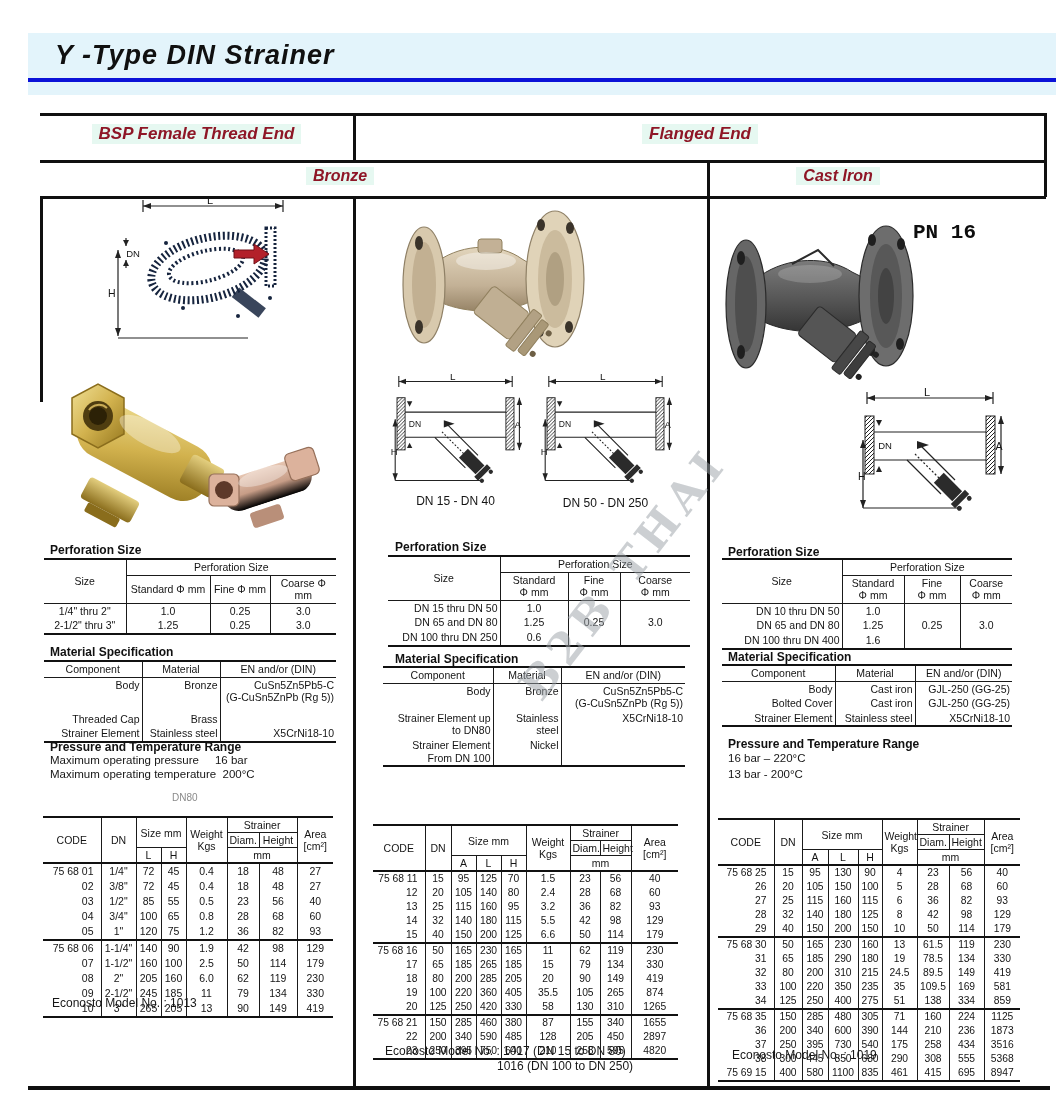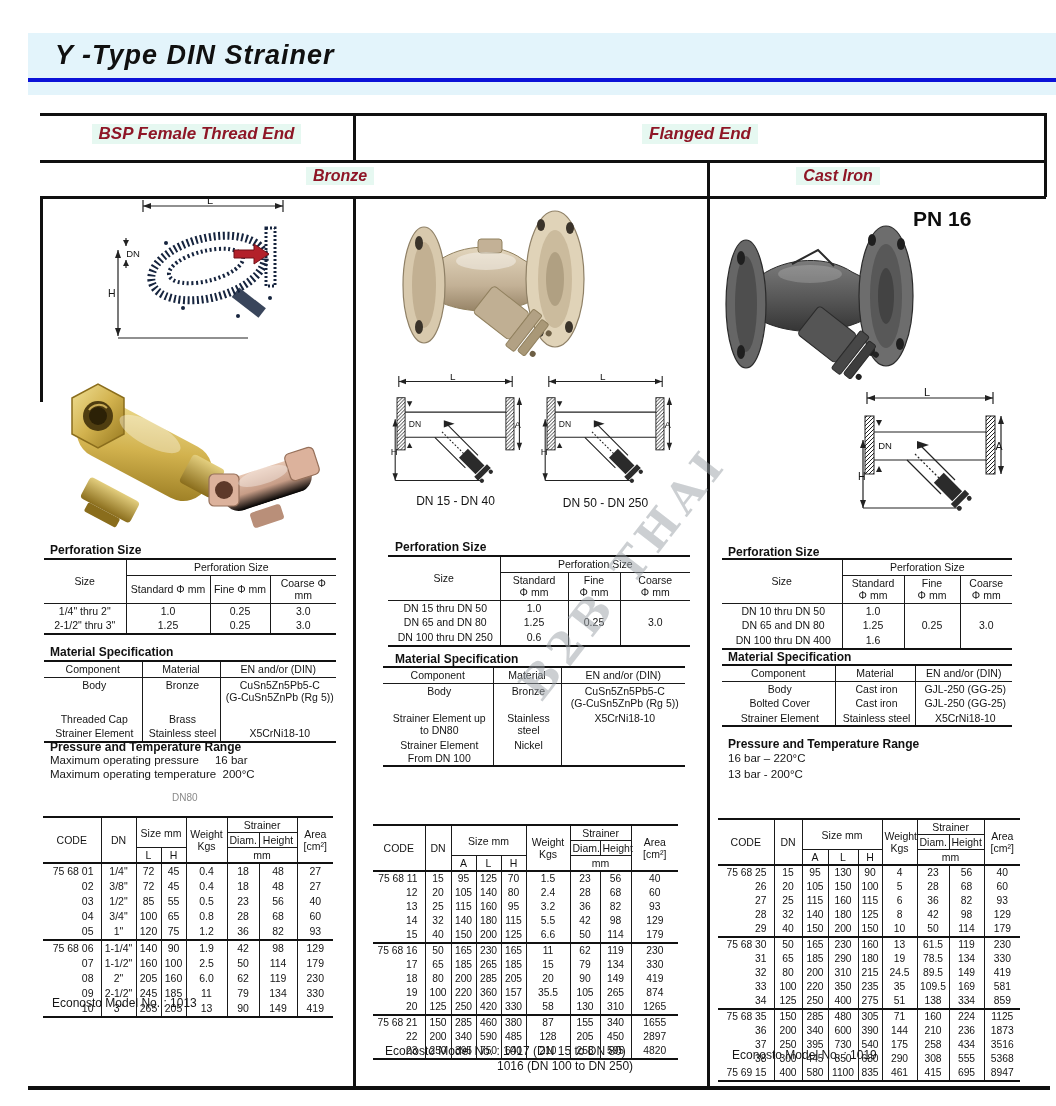--- a/index.html
+++ b/index.html
@@ -20,21 +20,21 @@
   .gray-stray{color:#8a8a8a;font-size:10px;}
   .model-line{font-size:12px;}
   
   table.t{border-collapse:collapse;font-size:10.5px;color:#141414;table-layout:fixed;}
   table.t td,table.t th{border:1.4px solid #1a1a1a;padding:1px 2px;text-align:center;vertical-align:middle;white-space:pre-line;font-weight:normal;line-height:1.2;}
   table.t tr>*:first-child{border-left:none;}
   table.t tr>*:last-child{border-right:none;}
   table.t{border-top:2.2px solid #111;border-bottom:2.2px solid #111;}
   
   table.perf tbody td,table.mat tbody td{border-top:none;border-bottom:none;}
-  table.perf tbody td.szcol,table.mat tbody td{text-align:center;padding-left:5px;}
+  table.perf tbody td.szcol,table.mat tbody td{text-align:right;padding-left:5px;}
   table.mat tbody td{vertical-align:top;}
   table.perf thead th{border-top:none;}
   table.mat td.gap{padding-bottom:8px;}
   
   table.dt thead th{line-height:1.15;}
   table.dt tbody td{border-top:none;border-bottom:none;height:13px;line-height:1.22;}
   table.dt tbody tr.grp td{border-top:2.2px solid #111;}
   table.dt tbody td:first-child{text-align:right;padding-right:7px;}
   table.dt-mid tbody td,table.dt-right tbody td{height:12px;line-height:1.15;font-size:10.3px;}
   
@@ -653,21 +653,21 @@
         <td>20</td>
         <td>90</td>
         <td>149</td>
         <td>419</td>
       </tr>
       <tr>
         <td>19</td>
         <td>100</td>
         <td>220</td>
         <td>360</td>
-        <td>157</td>
+        <td>405</td>
         <td>35.5</td>
         <td>105</td>
         <td>265</td>
         <td>874</td>
       </tr>
       <tr>
         <td>20</td>
         <td>125</td>
         <td>250</td>
         <td>420</td>
@@ -708,21 +708,21 @@
         <td>210</td>
         <td>258</td>
         <td>595</td>
         <td>4820</td>
       </tr>
     </tbody>
 </table>
 <div class="abs model-line content" style="left:385px;top:1044px;">Econosto Model No. : 1017 (DN  15 to DN  80)</div>
 <div class="abs model-line content" style="left:497px;top:1059px;">1016 (DN 100 to DN 250)</div>
 
-<div class="abs pn content" style="left:913px;top:207px;">PN 16</div>
+<div class="abs pn content" style="left:913px;top:221px;font-family:Liberation Mono, monospace;">PN 16</div>
 
 <svg class="abs content" style="left:722px;top:212px;" width="198" height="192" viewBox="0 0 198 192">
   <defs>
     <linearGradient id="iron" x1="0" y1="0" x2="0" y2="1">
       <stop offset="0" stop-color="#7b7b7b"></stop>
         <stop offset="0.55" stop-color="#565656"></stop>
         <stop offset="1" stop-color="#353535"></stop>
     </linearGradient>
   </defs>
   <path d="M38,64 C66,44 106,44 130,60 L142,66 L142,108 C108,124 68,122 42,110 Z" fill="url(#iron)" stroke="#2b2b2b" stroke-width="1"></path>

